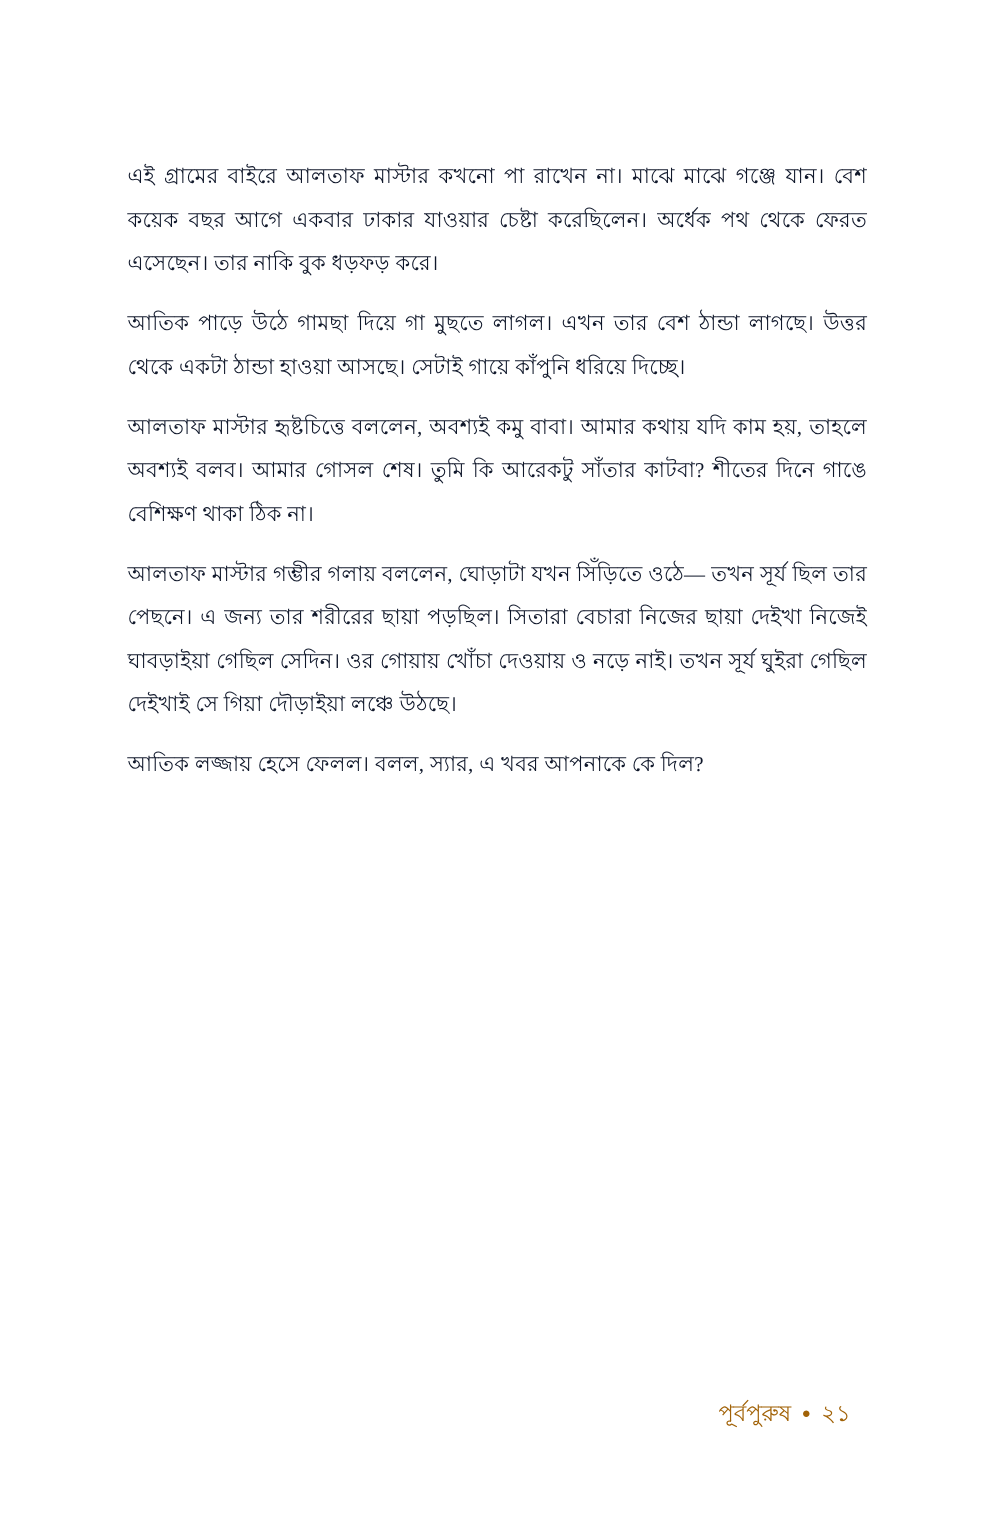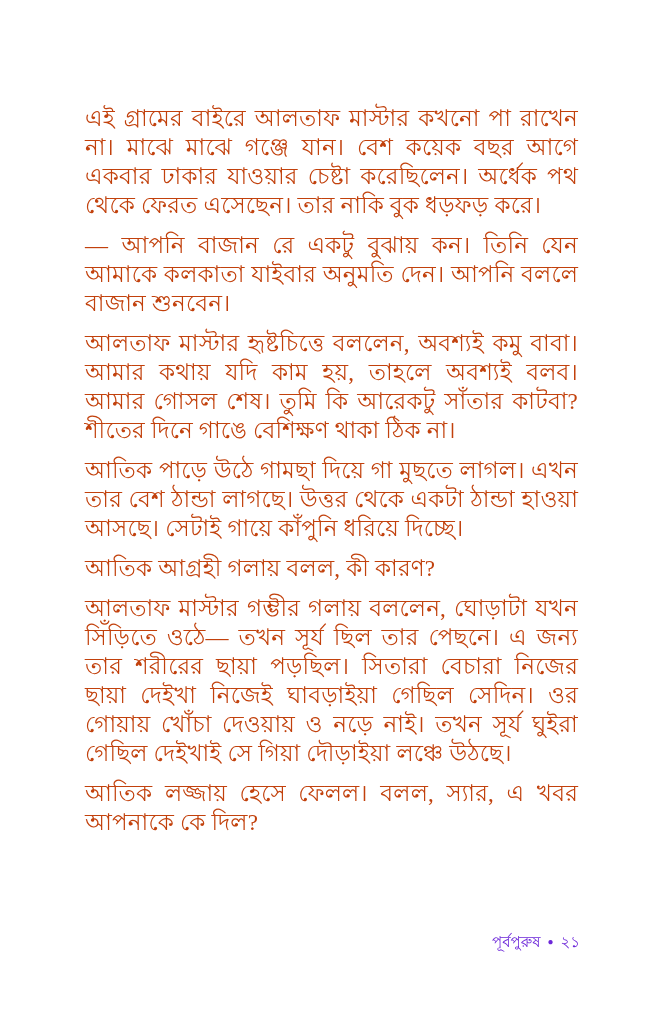--- a/index.html
+++ b/index.html
@@ -16,52 +16,50 @@
     font-family: "Liberation Serif", "DejaVu Sans", sans-serif;
   }
   .text-block {
     position: absolute;
     left: 85px;
     top: 104px;
     width: 497px;
   }
   .text-block p {
     margin: 0 4px 11px 0;
-    font-size: 23px;
+    font-size: 14px;
     line-height: 29px;
-    color: #c2410c;
+    color: #0f172a;
     text-align: justify;
     letter-spacing: 0.2px;
   }
   .footer {
     position: absolute;
-    right: 83px;
+    right: 96px;
     top: 930px;
     font-size: 15px;
-    color: #6d28d9;
+    color: #a16207;
     white-space: nowrap;
   }
   .footer .dot {
     display: inline-block;
     font-size: 10px;
     vertical-align: 2px;
     margin: 0 7px;
   }
 </style>
 </head>
 <body>
 
 <div class="page">
 
   <div class="text-block">
     <p>এই গ্রামের বাইরে আলতাফ মাস্টার কখনো পা রাখেন না। মাঝে মাঝে গঞ্জে যান। বেশ কয়েক বছর আগে একবার ঢাকার যাওয়ার চেষ্টা করেছিলেন। অর্ধেক পথ থেকে ফেরত এসেছেন। তার নাকি বুক ধড়ফড় করে।</p>
-    <p>— আপনি বাজান রে একটু বুঝায় কন। তিনি যেন আমাকে কলকাতা যাইবার অনুমতি দেন। আপনি বললে বাজান শুনবেন।</p>
+    <p>আতিক পাড়ে উঠে গামছা দিয়ে গা মুছতে লাগল। এখন তার বেশ ঠান্ডা লাগছে। উত্তর থেকে একটা ঠান্ডা হাওয়া আসছে। সেটাই গায়ে কাঁপুনি ধরিয়ে দিচ্ছে।</p>
     <p>আলতাফ মাস্টার হৃষ্টচিত্তে বললেন, অবশ্যই কমু বাবা। আমার কথায় যদি কাম হয়, তাহলে অবশ্যই বলব। আমার গোসল শেষ। তুমি কি আরেকটু সাঁতার কাটবা? শীতের দিনে গাঙে বেশিক্ষণ থাকা ঠিক না।</p>
-    <p>আতিক পাড়ে উঠে গামছা দিয়ে গা মুছতে লাগল। এখন তার বেশ ঠান্ডা লাগছে। উত্তর থেকে একটা ঠান্ডা হাওয়া আসছে। সেটাই গায়ে কাঁপুনি ধরিয়ে দিচ্ছে।</p>
-    <p>আতিক আগ্রহী গলায় বলল, কী কারণ?</p>
     <p>আলতাফ মাস্টার গম্ভীর গলায় বললেন, ঘোড়াটা যখন সিঁড়িতে ওঠে— তখন সূর্য ছিল তার পেছনে। এ জন্য তার শরীরের ছায়া পড়ছিল। সিতারা বেচারা নিজের ছায়া দেইখা নিজেই ঘাবড়াইয়া গেছিল সেদিন। ওর গোয়ায় খোঁচা দেওয়ায় ও নড়ে নাই। তখন সূর্য ঘুইরা গেছিল দেইখাই সে গিয়া দৌড়াইয়া লঞ্চে উঠছে।</p>
     <p>আতিক লজ্জায় হেসে ফেলল। বলল, স্যার, এ খবর আপনাকে কে দিল?</p>
 
   </div>
 
   <div class="footer">
     <span>পূর্বপুরুষ</span><span class="dot">●</span><span>২১</span>
   </div>
 
 </div>

